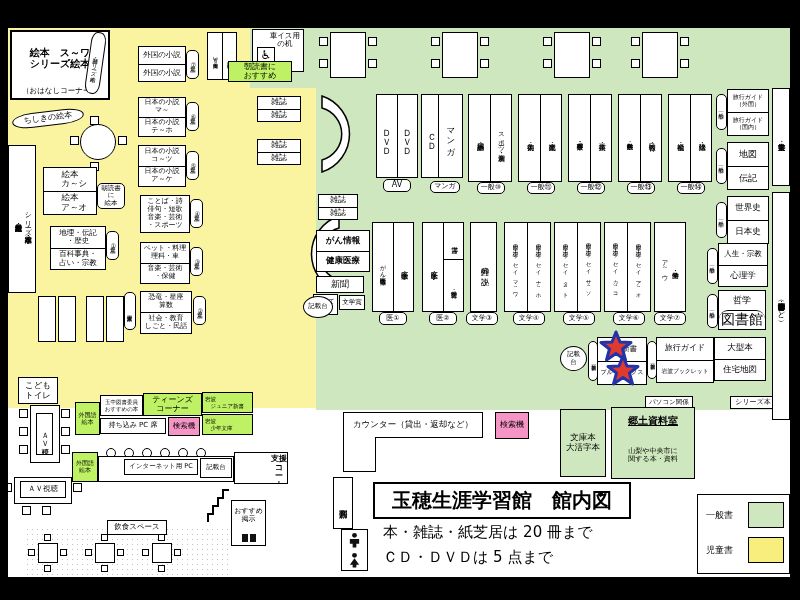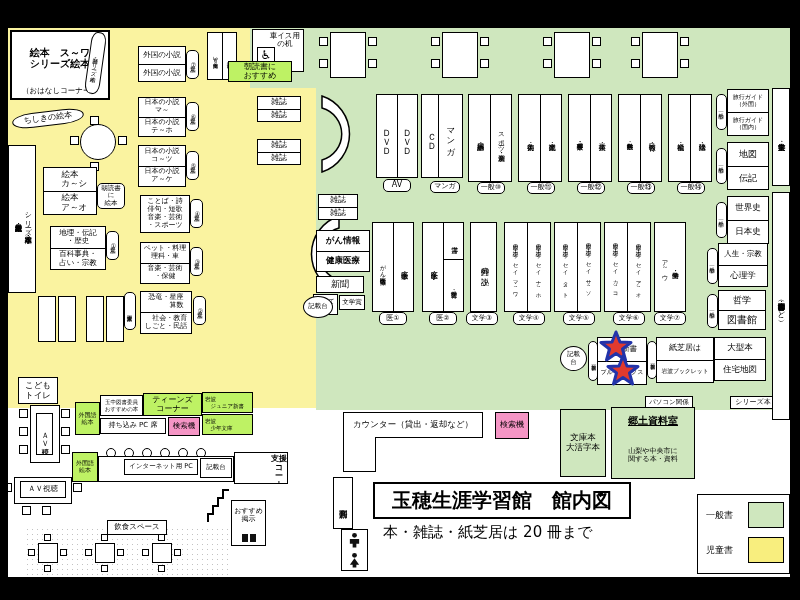--- a/index.html
+++ b/index.html
@@ -81,21 +81,21 @@
   <div class="bx tag v" style="left:190px;top:199px;width:13px;height:29px;font-size:6px;">児童④</div>
 
   <div class="bx cells" style="left:140px;top:242px;width:50px;height:42px;font-size:7px;">
     <div class="cell">ペット・料理
 理科・車</div>
     <div class="cell">音楽・芸術
 ・保健</div>
   </div>
   <div class="bx tag v" style="left:190px;top:247px;width:13px;height:29px;font-size:6px;">児童③</div>
 
-  <div class="bx cells" style="left:140px;top:291px;width:52px;height:43px;font-size:7px;text-align:right;">
+  <div class="bx cells" style="left:140px;top:291px;width:52px;height:43px;font-size:7px;">
     <div class="cell">恐竜・星座
 算数</div>
     <div class="cell">社会・教育
 しごと・民話</div>
   </div>
   <div class="bx tag v" style="left:193px;top:296px;width:13px;height:29px;font-size:6px;">児童②</div>
   <div class="bx tag v" style="left:124px;top:292px;width:12px;height:38px;font-size:5.5px;">児童大型本</div>
 
   <div class="bx cells" style="left:50px;top:226px;width:56px;height:44px;font-size:7.5px;">
     <div class="cell">地理・伝記
@@ -259,21 +259,21 @@
 
   <div class="bx" style="left:560px;top:346px;width:27px;height:25px;font-size:6.5px;border-radius:50%;">記載
 台</div>
   <div class="bx tag v" style="left:588px;top:341px;width:10px;height:40px;font-size:5px;">一般新書</div>
   <div class="bx cells" style="left:597px;top:337px;width:50px;height:48px;">
     <div class="cell" style="font-size:7.5px;">中公新書</div>
     <div class="cell" style="font-size:6px;">ブルーバックス</div>
   </div>
   <div class="bx tag v" style="left:647px;top:341px;width:10px;height:38px;font-size:5px;">一般新書</div>
   <div class="bx cells" style="left:656px;top:337px;width:58px;height:46px;">
-    <div class="cell" style="font-size:8px;">紙芝居は</div>
+    <div class="cell" style="font-size:8px;">旅行ガイド</div>
     <div class="cell" style="font-size:5.8px;">岩波ブックレット</div>
   </div>
   <svg class="abs" style="left:599px;top:330px;z-index:5;" width="34" height="33" viewBox="0 0 34 33">
       <polygon points="17,2 21,12 32,12.5 23.5,19 26.5,30 17,23.5 7.5,30 10.5,19 2,12.5 13,12" fill="#E03A2F" stroke="#2233AA" stroke-width="3" stroke-linejoin="round"></polygon>
     </svg>
   <svg class="abs" style="left:606px;top:354px;z-index:5;" width="34" height="33" viewBox="0 0 34 33">
       <polygon points="17,2 21,12 32,12.5 23.5,19 26.5,30 17,23.5 7.5,30 10.5,19 2,12.5 13,12" fill="#E03A2F" stroke="#2233AA" stroke-width="3" stroke-linejoin="round"></polygon>
     </svg>
 
   <div class="bx" style="left:645px;top:396px;width:48px;height:13px;font-size:6.5px;">パソコン関係</div>
@@ -296,21 +296,21 @@
     <div class="cell" style="font-size:8.5px;">日本史</div>
   </div>
   <div class="bx tag v" style="left:716px;top:202px;width:11px;height:36px;font-size:5.5px;">一般⑰</div>
   <div class="bx cells" style="left:718px;top:243px;width:50px;height:44px;">
     <div class="cell" style="font-size:7.5px;">人生・宗教</div>
     <div class="cell" style="font-size:8.5px;">心理学</div>
   </div>
   <div class="bx tag v" style="left:707px;top:248px;width:11px;height:36px;font-size:5.5px;">一般⑱</div>
   <div class="bx cells" style="left:718px;top:290px;width:48px;height:40px;">
     <div class="cell" style="font-size:9px;">哲学</div>
-    <div class="cell" style="font-size:10px;">図書館</div>
+    <div class="cell" style="font-size:14px;border-radius:9px;">図書館</div>
   </div>
   <div class="bx tag v" style="left:707px;top:294px;width:11px;height:34px;font-size:5.5px;">一般⑲</div>
   <div class="bx cells" style="left:714px;top:337px;width:52px;height:44px;">
     <div class="cell" style="font-size:8.5px;">大型本</div>
     <div class="cell" style="font-size:8.5px;">住宅地図</div>
   </div>
   <div class="bx v" style="left:772px;top:88px;width:18px;height:98px;font-size:7.5px;">文学全集・叢書</div>
   <div class="bx v" style="left:772px;top:192px;width:18px;height:228px;font-size:7.5px;line-height:1.3;">参考図書（図鑑・辞書など）</div>
 
   <div class="bx" style="left:343px;top:412px;width:140px;height:26px;font-size:8.5px;">カウンター（貸出・返却など）</div>
@@ -320,20 +320,21 @@
 大活字本</div>
   <div class="bx gf cells" style="left:611px;top:407px;width:84px;height:72px;">
     <div class="cell u" style="border:none;flex:0 0 26px;font-size:10px;font-weight:bold;">郷土資料室</div>
     <div class="cell" style="border:none;font-size:7px;">山梨や中央市に
 関する本・資料</div>
   </div>
   <div class="bx v" style="left:333px;top:477px;width:20px;height:52px;font-size:8.5px;">新刊図書</div>
 
   <div class="bx" style="left:373px;top:482px;width:258px;height:37px;font-size:20px;font-weight:bold;border-width:2px;">玉穂生涯学習館　館内図</div>
   <div class="abs nb" style="left:383px;top:523px;width:280px;font-size:15px;white-space:pre-line;">本・雑誌・紙芝居は 20 冊まで</div>
+  <div class="abs nb" style="left:383px;top:548px;width:280px;font-size:15px;white-space:pre-line;">ＣＤ・ＤＶＤは 5 点まで</div>
 
   <div class="bx cells" style="left:341px;top:529px;width:27px;height:42px;">
     <div class="cell" style="border:none;"><svg width="13" height="16" viewBox="0 0 14 16">
           <circle cx="7" cy="3" r="2.6" fill="#111"></circle>
           <path d="M2,7 h10 v5 h-3 v4 h-4 v-4 h-3 z" fill="#111"></path>
         </svg></div>
     <div class="cell" style="border:none;"><svg width="13" height="16" viewBox="0 0 14 16">
           <circle cx="7" cy="3" r="2.6" fill="#111"></circle>
           <path d="M7,6 l5,7 h-3 v3 h-4 v-3 h-3 z" fill="#111"></path>
         </svg></div>

